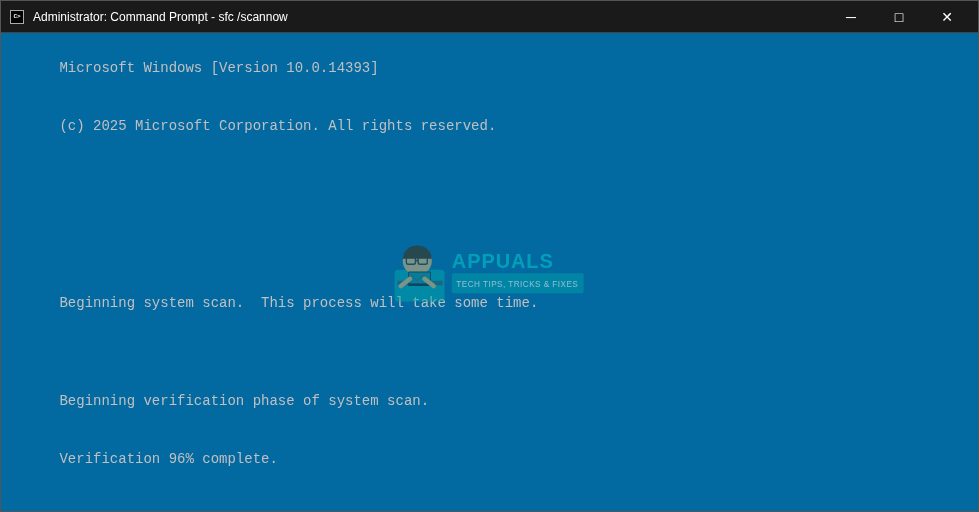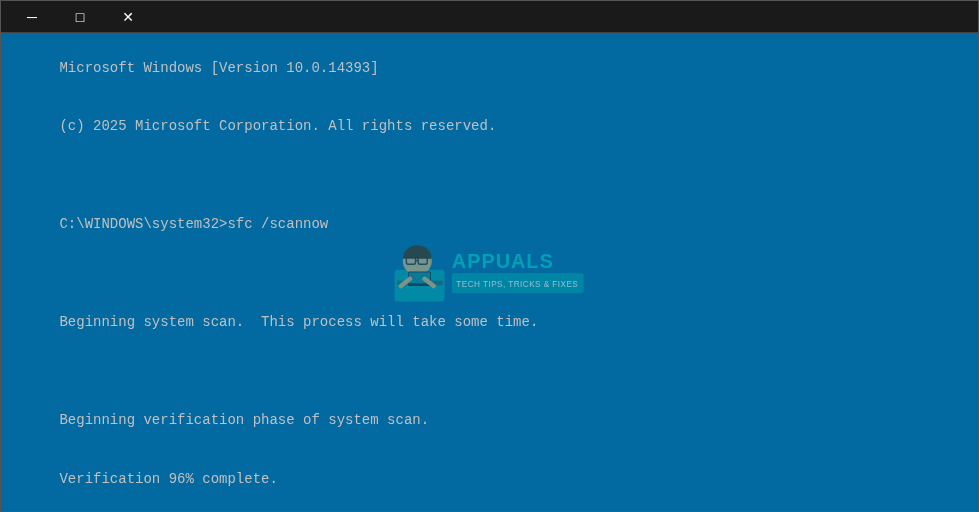--- a/index.html
+++ b/index.html
@@ -125,35 +125,40 @@
       width: 200px;
       height: 80px;
     }
   </style>
 </head>
 <body>
 
 <div class="window">
 
   <div class="title-bar">
+    <div class="title-bar-left">
+      <div class="title-bar-icon">
+        <div class="cmd-icon"></div>
+      </div>
+      <span class="title-bar-text">Administrator: Command Prompt - sfc  /scannow</span>
+    </div>
     <div class="title-bar-controls">
       <button class="title-btn minimize">─</button>
       <button class="title-btn maximize">□</button>
       <button class="title-btn close">✕</button>
     </div>
   </div>
 
   <div class="terminal-body">
     <div class="terminal-text">
       <span>Microsoft Windows [Version 10.0.14393]</span>
       <br>
       <span>(c) 2025 Microsoft Corporation. All rights reserved.</span>
       <br>
       <br>
-      <span>C:\WINDOWS\system32&gt;sfc /scannow</span>
       <br>
       <br>
       <span>Beginning system scan.  This process will take some time.</span>
       <br>
       <br>
       <span>Beginning verification phase of system scan.</span>
       <br>
       <span>Verification 96% complete.</span>
     </div>
 

